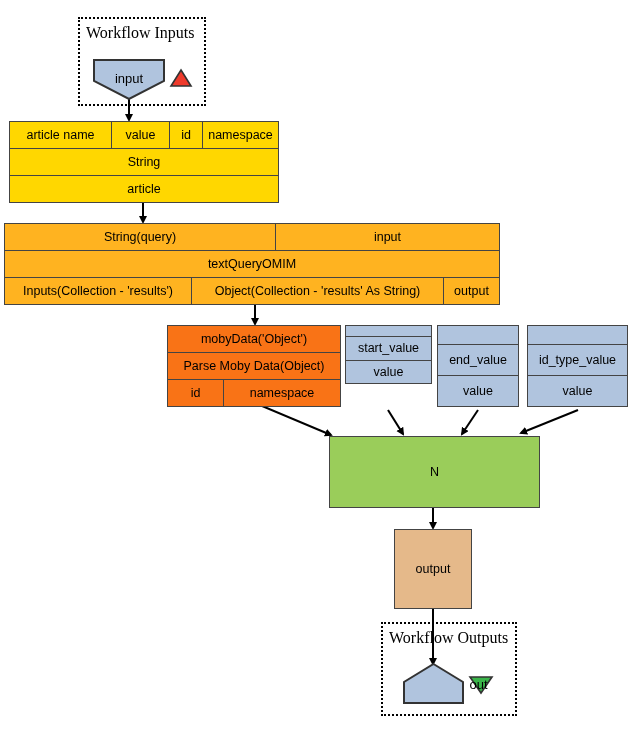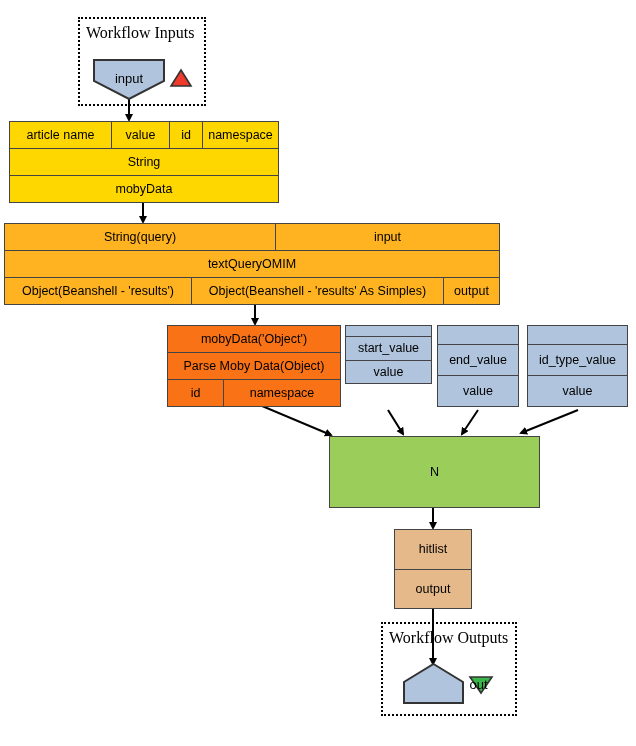--- a/index.html
+++ b/index.html
@@ -147,35 +147,35 @@
     <div class="row">
       <div class="cell" style="flex:0 0 101px">article name</div>
       <div class="cell" style="flex:0 0 58px">value</div>
       <div class="cell" style="flex:0 0 33px">id</div>
       <div class="cell" style="flex:1 1 auto">namespace</div>
     </div>
     <div class="row">
       <div class="cell" style="flex:1 1 auto">String</div>
     </div>
     <div class="row">
-      <div class="cell" style="flex:1 1 auto">mobyData</div>
+      <div class="cell" style="flex:1 1 auto">article</div>
     </div>
   </div>
 
   <div class="node orange" style="left:4px; top:223px; width:496px; height:82px;">
     <div class="row">
       <div class="cell" style="flex:0 0 270px">String(query)</div>
       <div class="cell" style="flex:1 1 auto">input</div>
     </div>
     <div class="row">
       <div class="cell" style="flex:1 1 auto">textQueryOMIM</div>
     </div>
     <div class="row">
-      <div class="cell" style="flex:0 0 186px">Object(Beanshell - 'results')</div>
-      <div class="cell" style="flex:0 0 252px">Object(Beanshell - 'results' As Simples)</div>
+      <div class="cell" style="flex:0 0 186px">Inputs(Collection - 'results')</div>
+      <div class="cell" style="flex:0 0 252px">Object(Collection - 'results' As String)</div>
       <div class="cell" style="flex:1 1 auto">output</div>
     </div>
   </div>
 
   <div class="node white" style="left:167px; top:325px; width:174px; height:82px;">
     <div class="row">
       <div class="cell" style="flex:1 1 auto">mobyData('Object')</div>
     </div>
     <div class="row">
       <div class="cell" style="flex:1 1 auto">Parse Moby Data(Object)</div>
@@ -223,23 +223,20 @@
   </div>
 
   <div class="node green" style="left:329px; top:436px; width:211px; height:72px;">
     <div class="row">
       <div class="cell" style="flex:1 1 auto">N</div>
     </div>
   </div>
 
   <div class="node tan" style="left:394px; top:529px; width:78px; height:80px;">
     <div class="row">
-      <div class="cell" style="flex:1 1 auto">hitlist</div>
-    </div>
-    <div class="row">
       <div class="cell" style="flex:1 1 auto">output</div>
     </div>
   </div>
 
   <div class="group" style="left:381px; top:622px; width:136px; height:94px;"></div>
   <div class="group-label" style="left:389px; top:629px;">Workflow Outputs</div>
 
   <svg class="port" style="left:403px; top:663px;" width="61" height="41" viewBox="0 0 61 41">
     <polygon points="30.5,1 60,19 60,40 1,40 1,19" fill="#b0c4de" stroke="#333333" stroke-width="2"></polygon>
   </svg>

